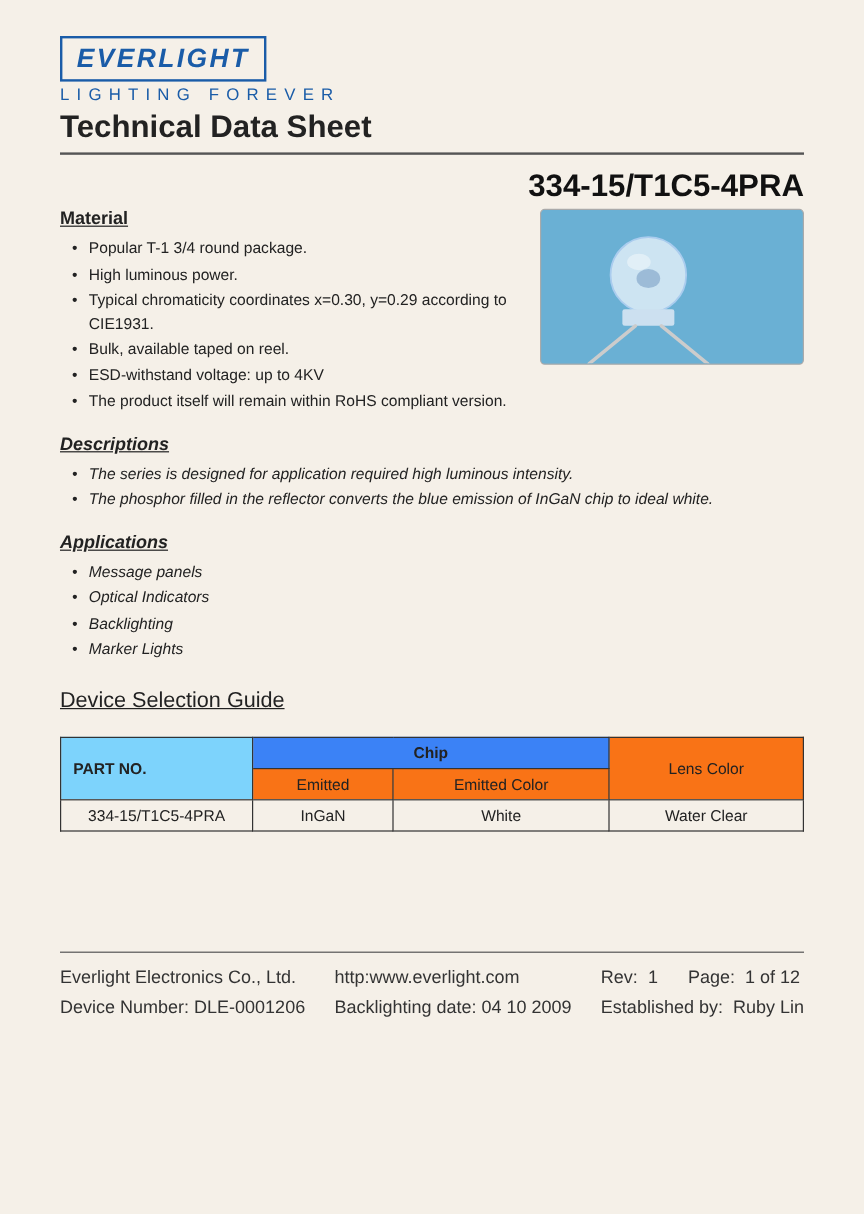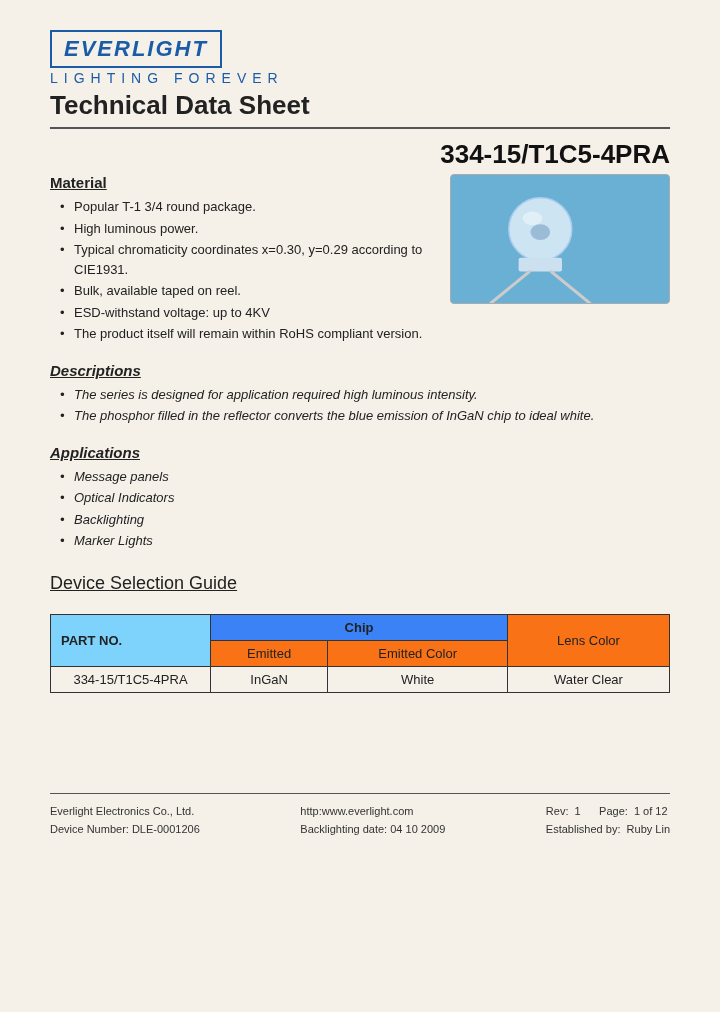--- a/index.html
+++ b/index.html
@@ -161,21 +161,21 @@
 
     
     .footer-divider {
       border: none;
       border-top: 1.5px solid #555;
       margin: 20px 0 8px 0;
     }
     .footer {
       display: flex;
       justify-content: space-between;
-      font-size: 11px;
+      font-size: 15px;
       color: #333;
       line-height: 1.7;
     }
     .footer-col {
       display: flex;
       flex-direction: column;
     }
   </style>
 </head>
 <body>

